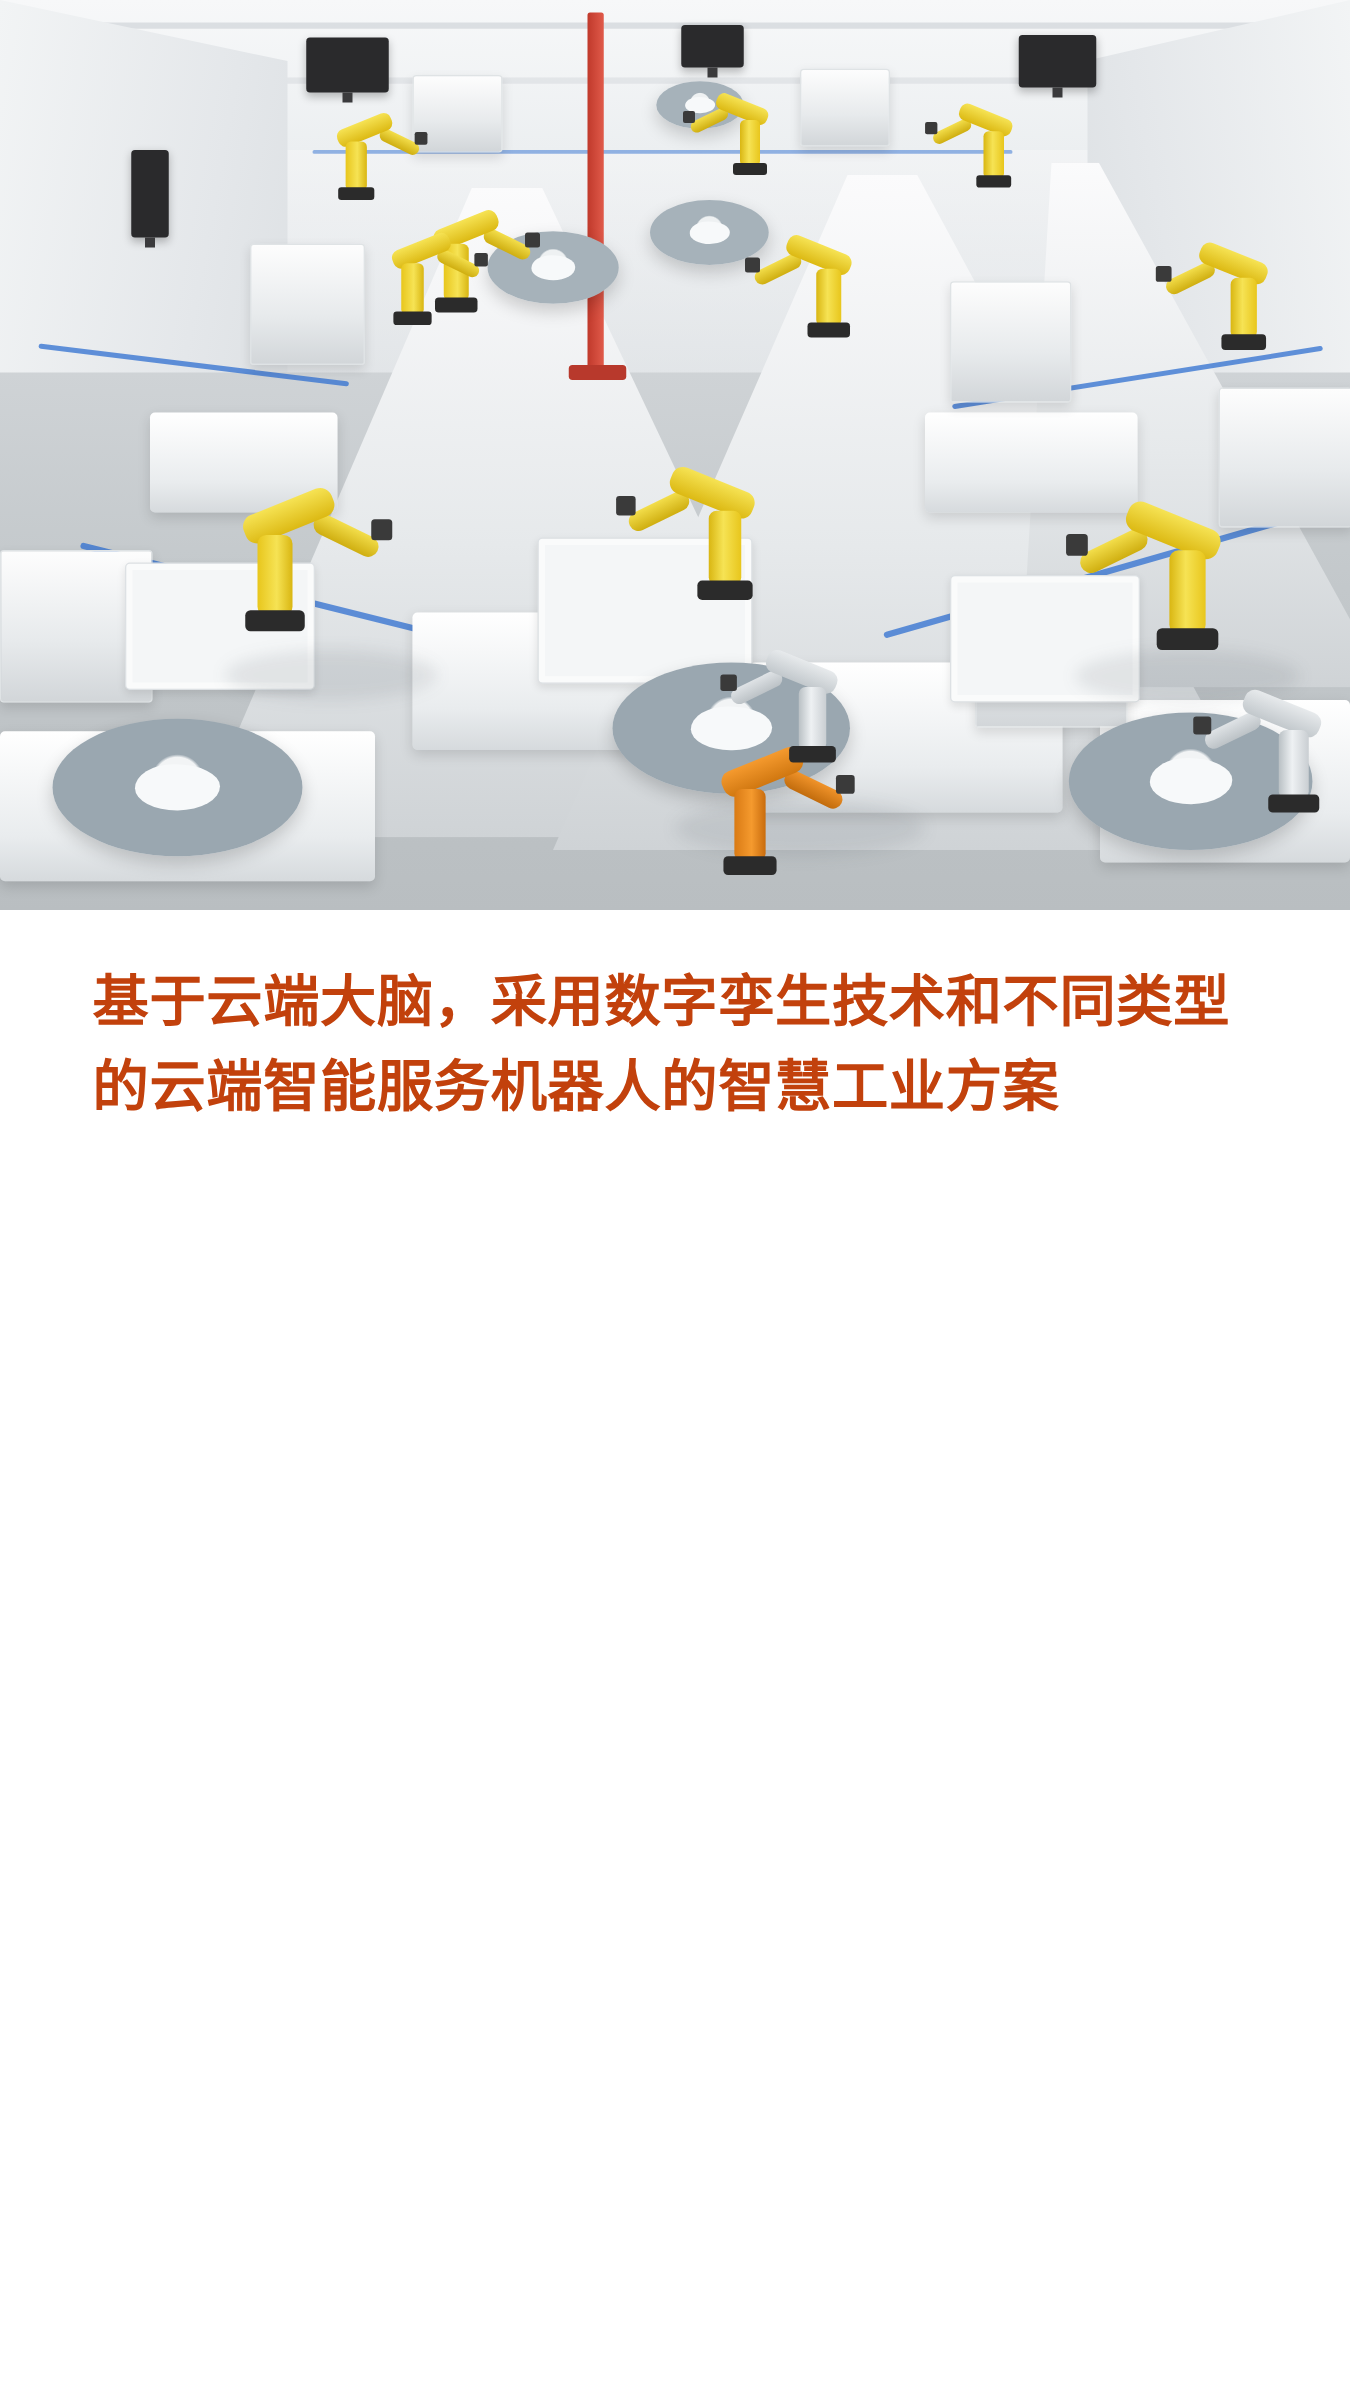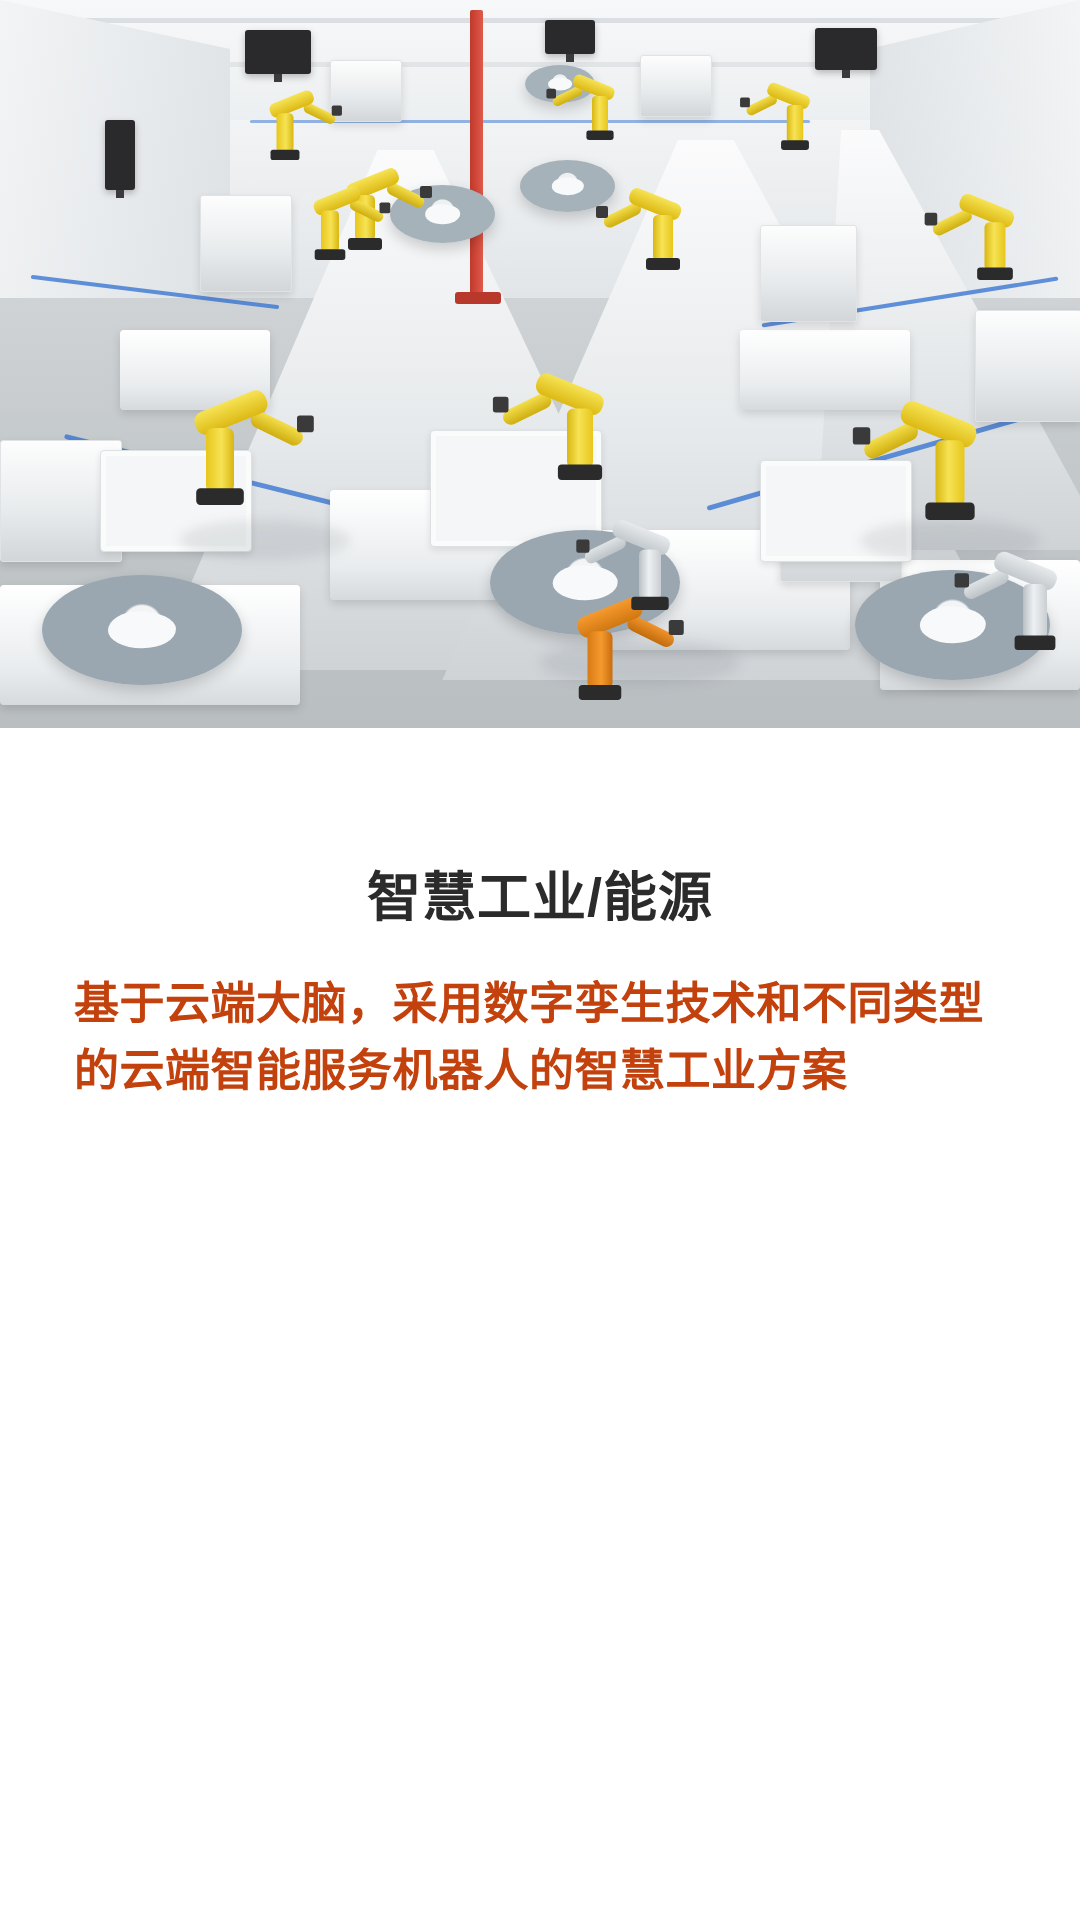--- a/index.html
+++ b/index.html
@@ -412,17 +412,16 @@
     <div class="robot silver" style="left:1000px;top:520px;width:70px;height:130px;transform:scale(1.2) scaleX(-1);">
       <div class="seg3"></div>
         <div class="seg2"></div>
         <div class="seg1"></div>
         <div class="tool"></div>
         <div class="base"></div>
     </div>
   </div>
 
   <div class="content">
-    <h1 class="title">智慧工业/能源</h1>
     <h2 class="subtitle">基于云端大脑，采用数字孪生技术和不同类型的云端智能服务机器人的智慧工业方案</h2>
   </div>
 
 </div>
 
 </body></html>

